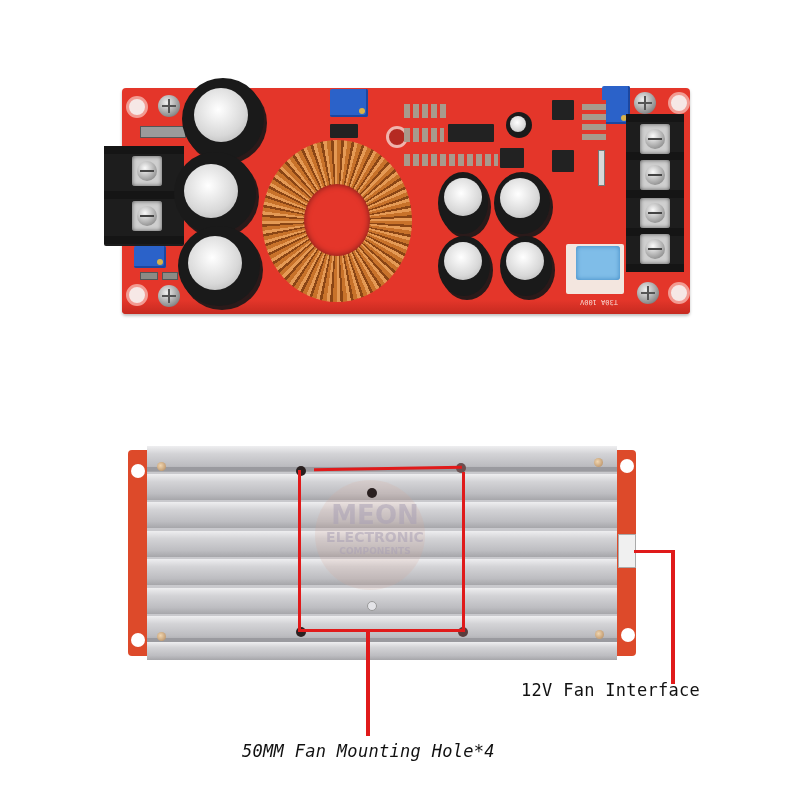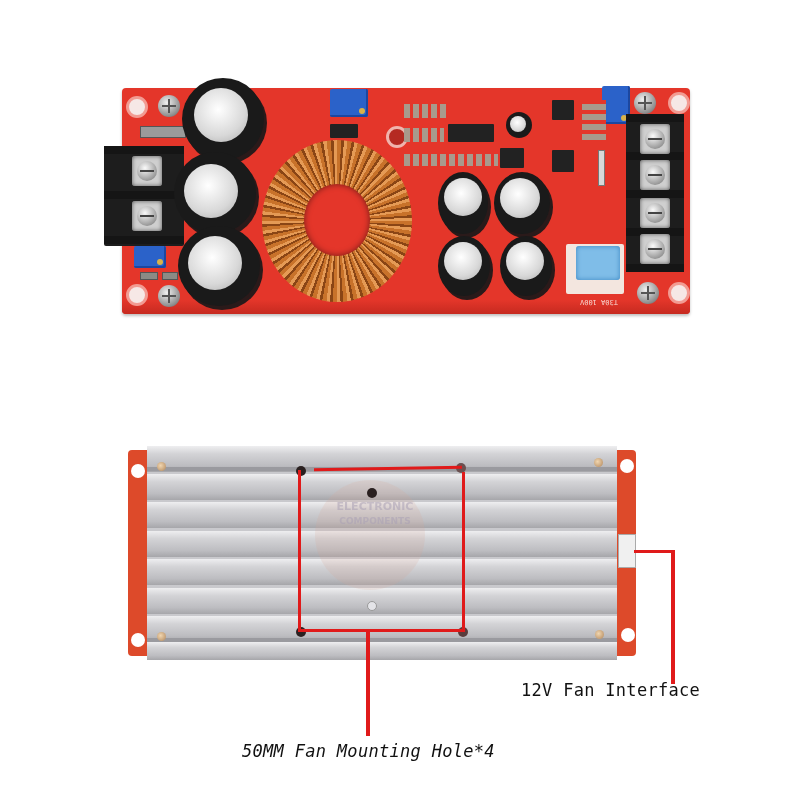--- a/index.html
+++ b/index.html
@@ -168,21 +168,22 @@
 <div class="abs fin" style="top:502px;"></div>
 <div class="abs fin" style="top:531px;"></div>
 <div class="abs fin" style="top:559px;"></div>
 <div class="abs fin" style="top:588px;"></div>
 <div class="abs fin" style="top:616px;"></div>
 <div class="abs fin-groove" style="top:638px;"></div>
 <div class="abs fin" style="top:642px;height:18px;"></div>
 
 <div class="abs wm-circle"></div>
 <div class="abs watermark">
-  <div style="font-size:11px;line-height:14px;">ELECTRONIC</div>
+  <div style="font-size:26px;line-height:30px;">MEON</div>
+  <div style="font-size:14px;line-height:14px;">ELECTRONIC</div>
   <div style="font-size:9px;line-height:14px;">COMPONENTS</div>
 </div>
 
 <div class="abs rivet" style="left:157px;top:462px;"></div>
 <div class="abs rivet" style="left:594px;top:458px;"></div>
 <div class="abs rivet" style="left:157px;top:632px;"></div>
 <div class="abs rivet" style="left:595px;top:630px;"></div>
 
 <div class="abs mhole" style="left:296px;top:466px;"></div>
 <div class="abs mhole" style="left:456px;top:463px;background:#6a5050;"></div>

